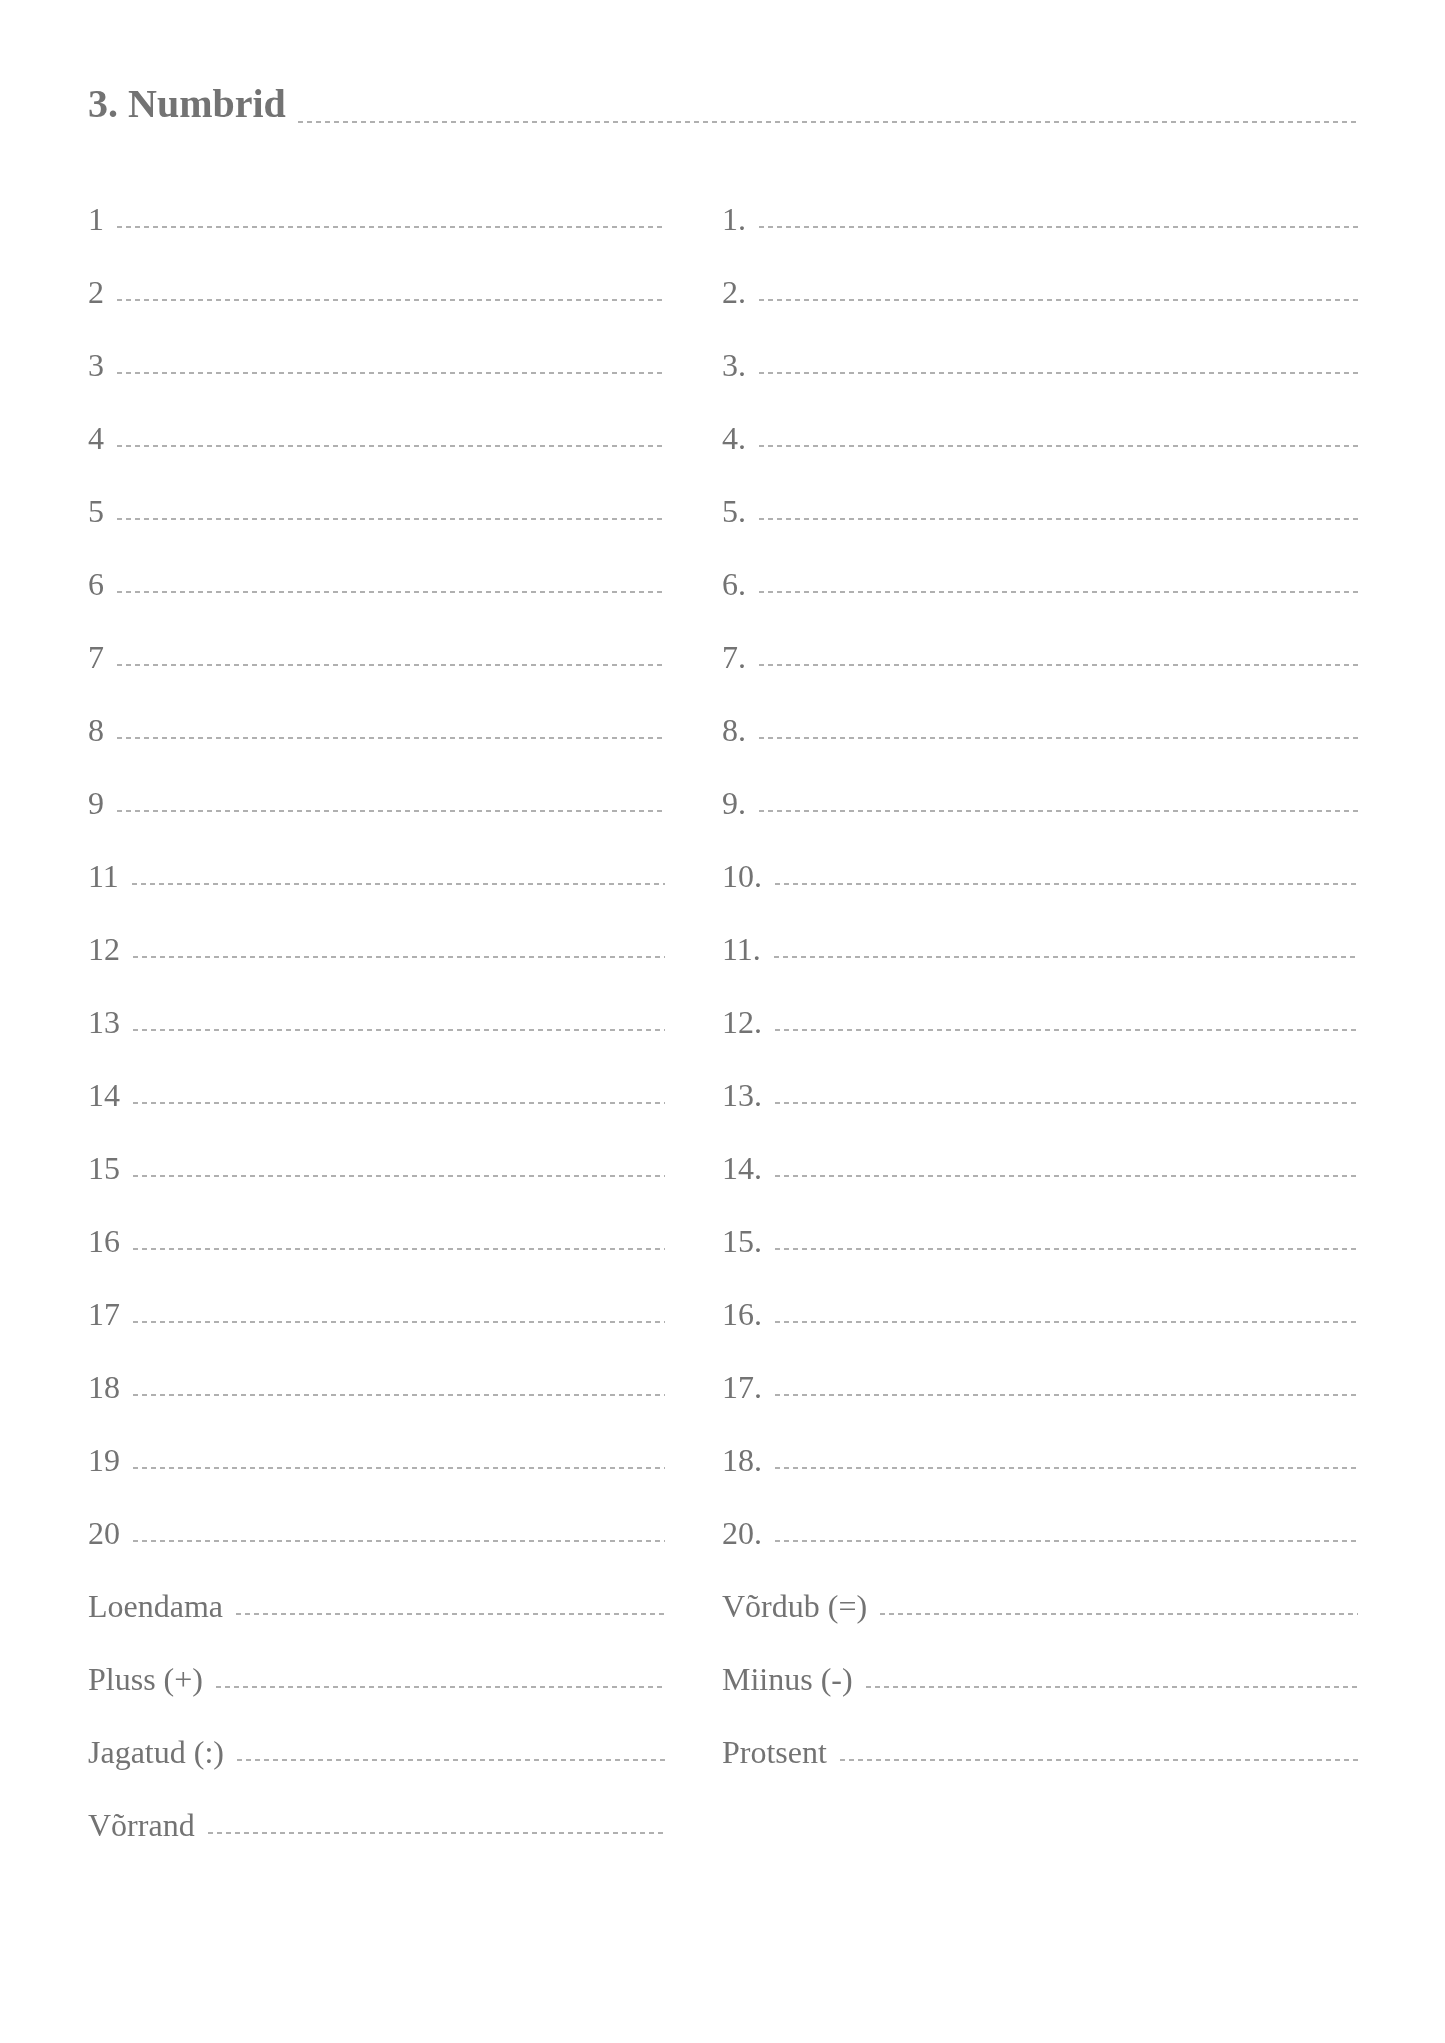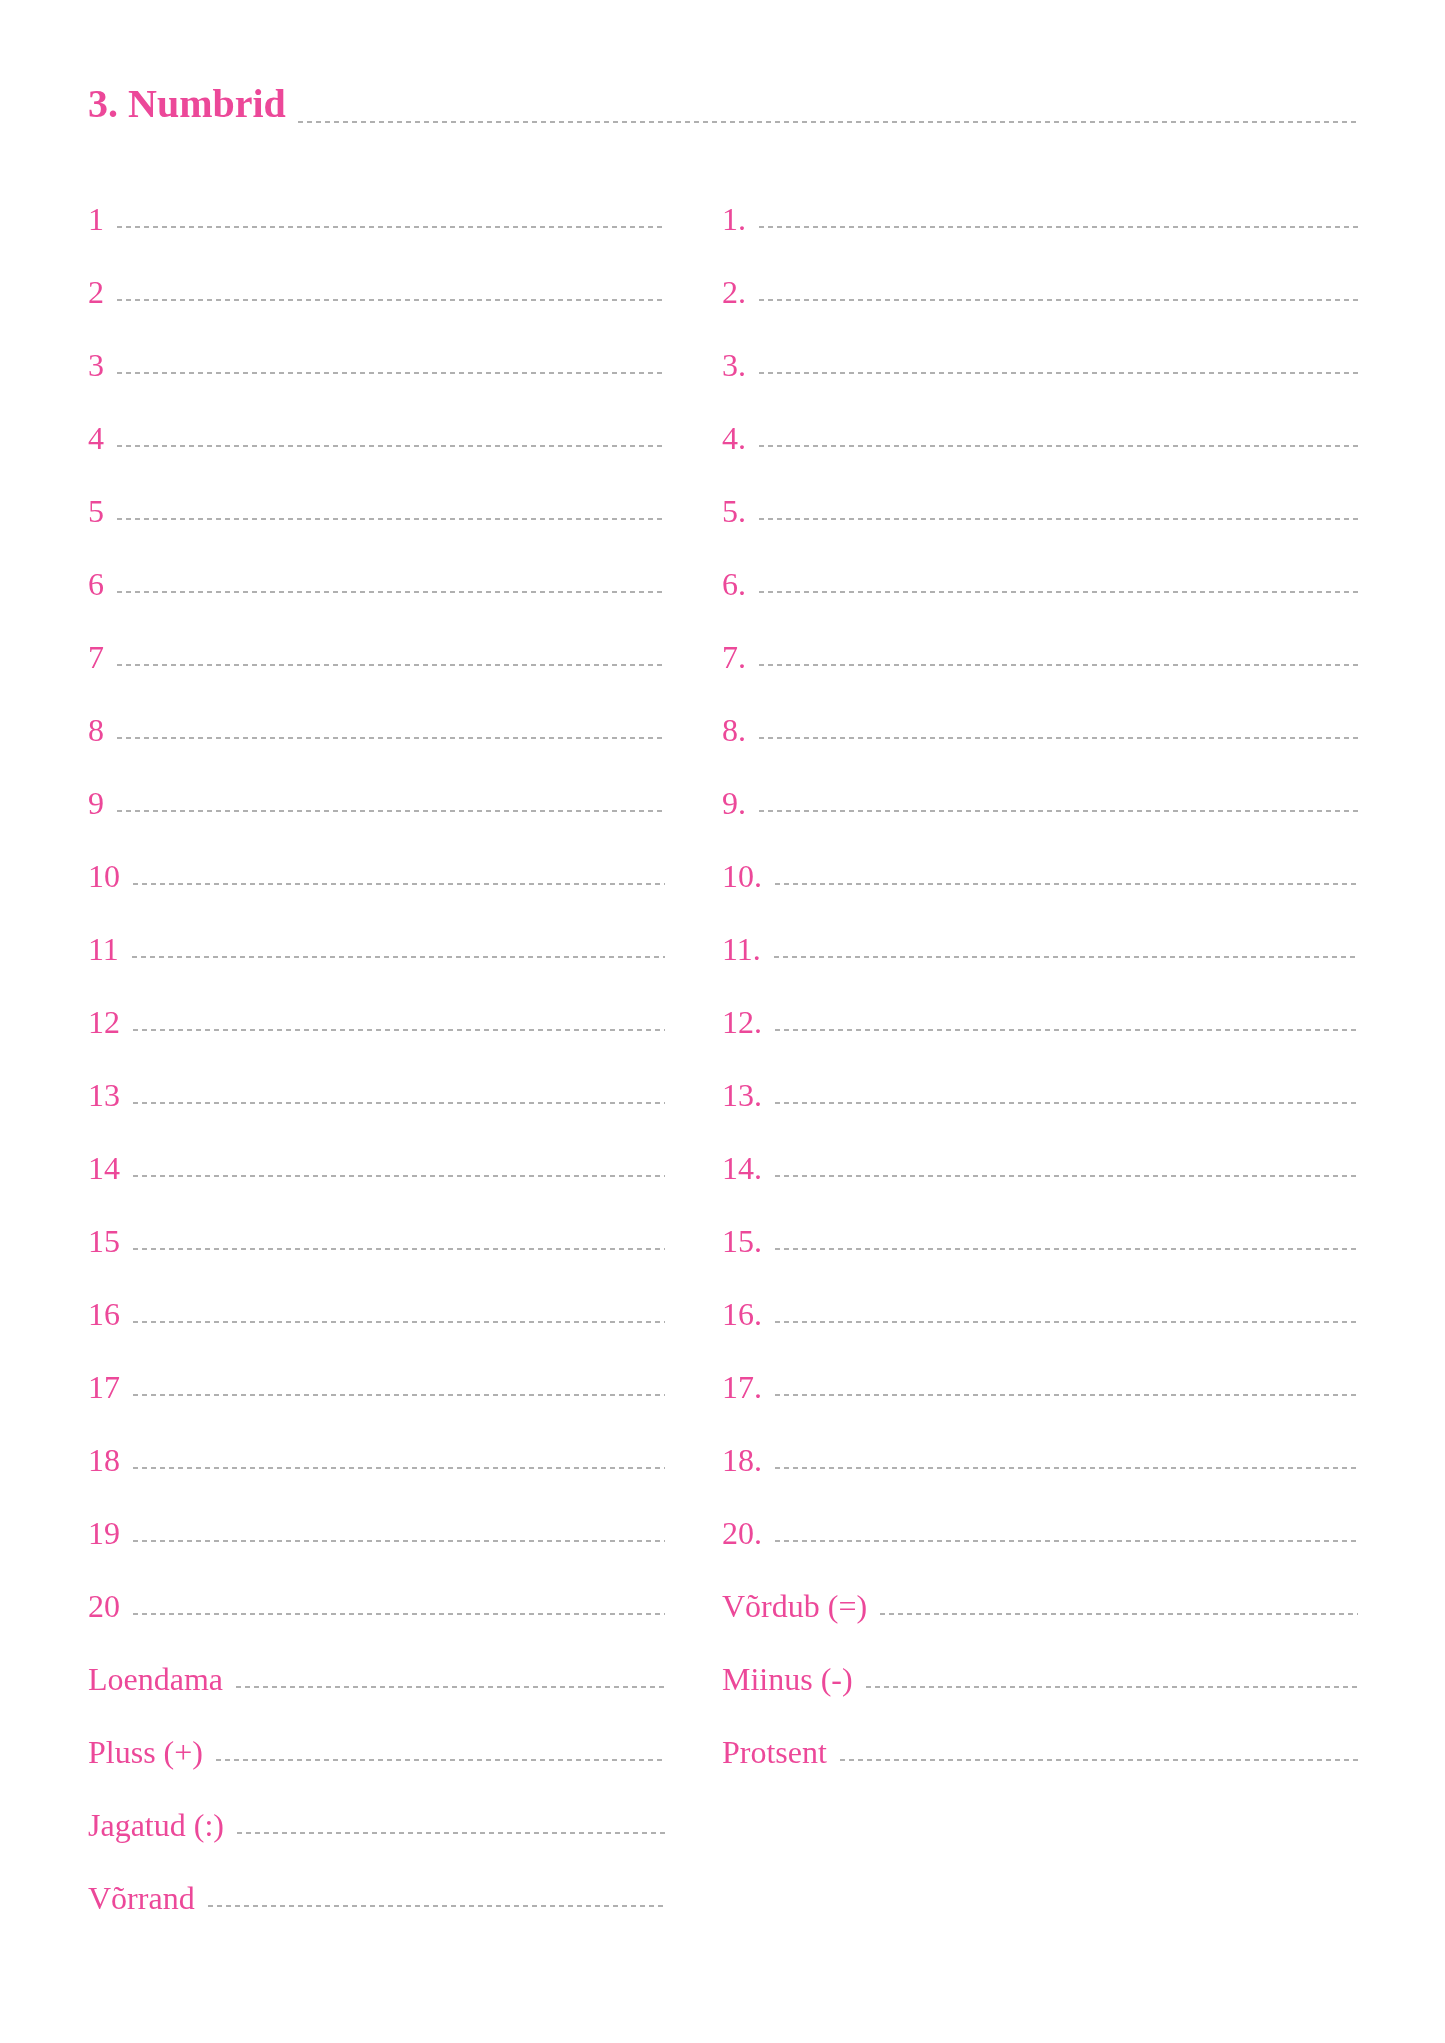--- a/index.html
+++ b/index.html
@@ -6,21 +6,21 @@
     margin: 0;
     padding: 0;
     background: #ffffff;
   }
   .page {
     position: relative;
     width: 1445px;
     height: 2043px;
     background: #ffffff;
     font-family: "Liberation Serif", "DejaVu Serif", serif;
-    color: #ec4899;
+    color: #737373;
     overflow: hidden;
   }
   .title-row {
     position: absolute;
     top: 76px;
     left: 88px;
     right: 87px;
     display: flex;
   }
   .title-text {
@@ -112,24 +112,20 @@
         </div>
         <div class="row">
           <span class="lbl">8</span>
           <span class="leader"></span>
         </div>
         <div class="row">
           <span class="lbl">9</span>
           <span class="leader"></span>
         </div>
         <div class="row">
-          <span class="lbl">10</span>
-          <span class="leader"></span>
-        </div>
-        <div class="row">
           <span class="lbl">11</span>
           <span class="leader"></span>
         </div>
         <div class="row">
           <span class="lbl">12</span>
           <span class="leader"></span>
         </div>
         <div class="row">
           <span class="lbl">13</span>
           <span class="leader"></span>

